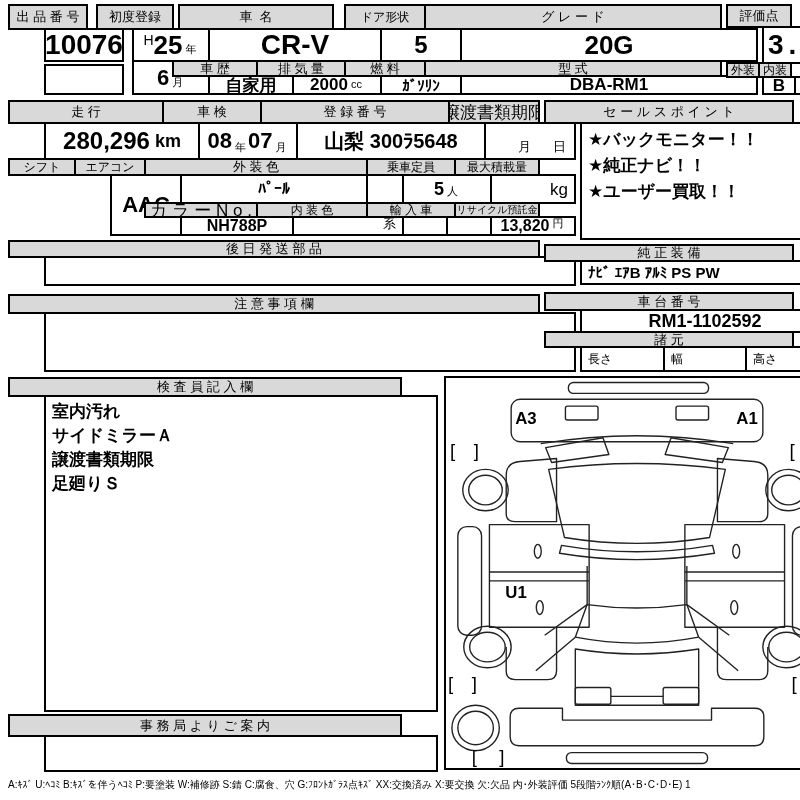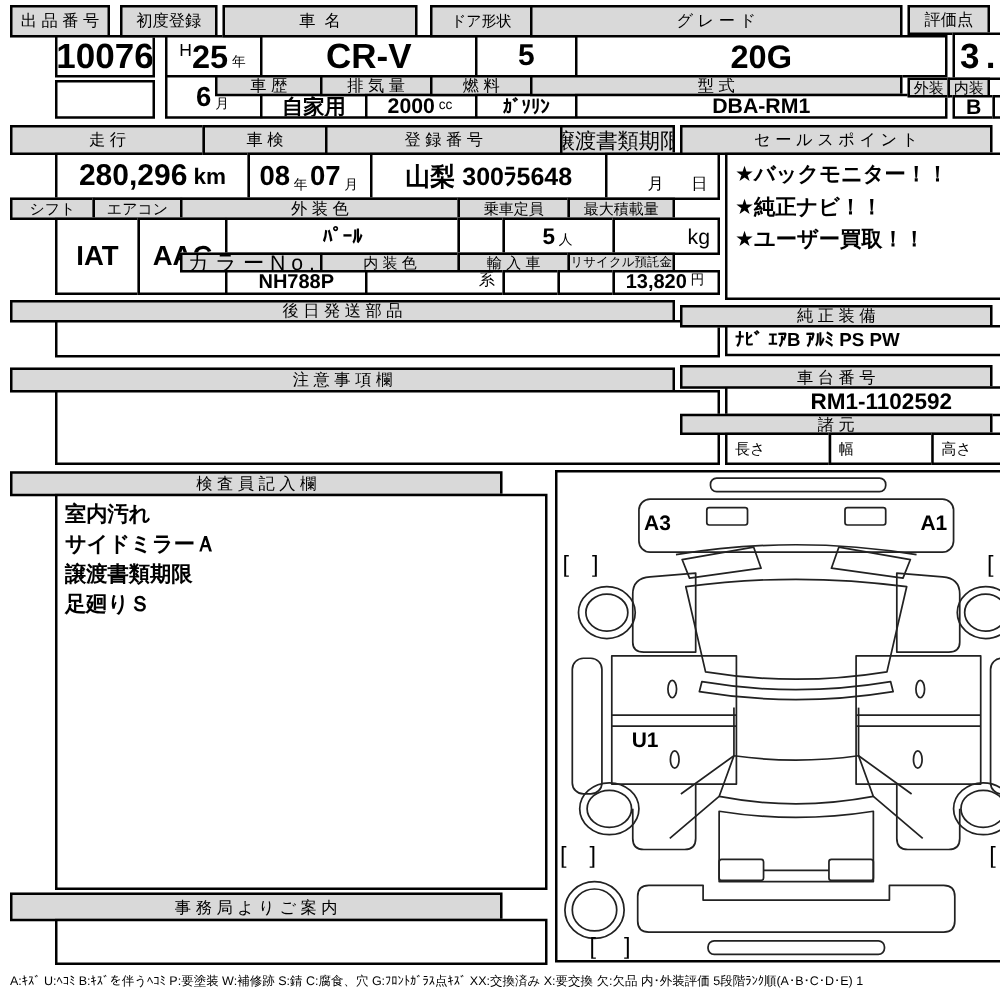--- a/index.html
+++ b/index.html
@@ -94,21 +94,20 @@
     <div>★純正ナビ！！</div>
     <div>★ユーザー買取！！</div>
   </div>
 
   <div class="hdr f12" style="left:8px;top:158px;width:68px;height:18px">シフト</div>
   <div class="hdr f12" style="left:74px;top:158px;width:72px;height:18px">エアコン</div>
   <div class="hdr" style="left:144px;top:158px;width:224px;height:18px">外 装 色</div>
   <div class="hdr f12" style="left:366px;top:158px;width:90px;height:18px">乗車定員</div>
   <div class="hdr f12" style="left:454px;top:158px;width:86px;height:18px">最大積載量</div>
 
-  <div class="val f22 b" style="left:8px;top:174px;width:68px;height:62px">IAT</div>
   <div class="val f22 b" style="left:74px;top:174px;width:72px;height:62px">AAC</div>
   <div class="val f16 b" style="left:144px;top:174px;width:188px;height:30px">ﾊﾟｰﾙ</div>
   <div class="box" style="left:330px;top:174px;width:38px;height:30px"></div>
   <div class="val" style="left:366px;top:174px;width:90px;height:30px">
     <span class="f18 b">5</span><span class="unit">人</span>
   </div>
   <div class="val bottom right" style="left:454px;top:174px;width:86px;height:30px;padding:2px 6px">
     <span class="f11">kg</span>
   </div>
 

